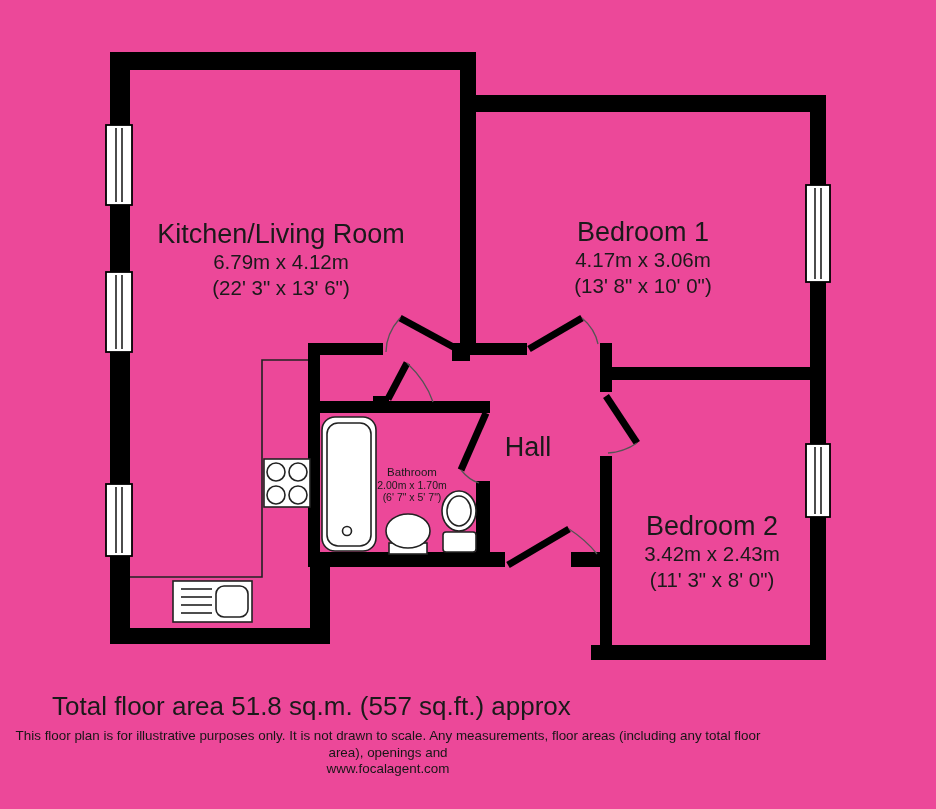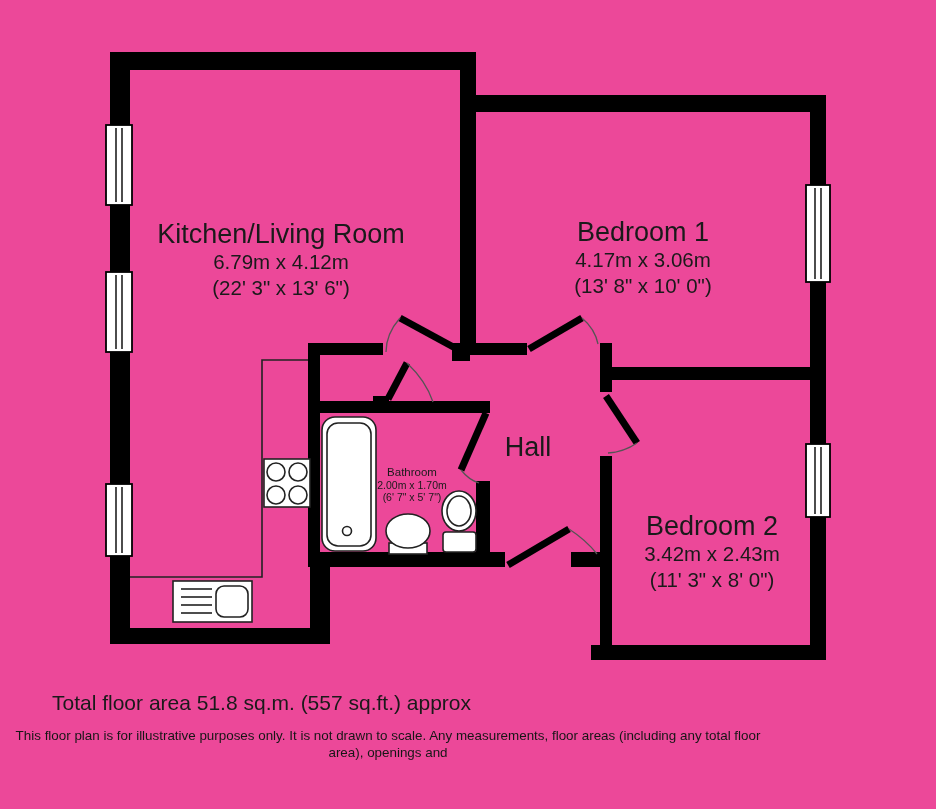--- a/index.html
+++ b/index.html
@@ -5,21 +5,21 @@
   html,body{margin:0;padding:0;background:#ffffff;}
   .canvas{position:relative;width:936px;height:809px;background:#ec4899;overflow:hidden;
           font-family:"Liberation Sans", sans-serif;color:#1a1a1a;}
   svg{position:absolute;left:0;top:0;}
   svg text{font-family:"Liberation Sans", sans-serif;fill:#1a1a1a;}
   .room-name{font-size:27px;}
   .room-dims{font-size:20.5px;}
   .bath-name{font-size:11.5px;}
   .bath-dims{font-size:10.5px;}
   .hall-name{font-size:27px;}
-  .total-area{position:absolute;left:52px;top:691px;font-size:21px;color:#1a1a1a;white-space:nowrap;}
+  .total-area{position:absolute;left:52px;top:691px;font-size:26px;color:#1a1a1a;white-space:nowrap;}
   .disclaimer{position:absolute;left:0;top:728px;width:776px;text-align:center;
               font-size:13.4px;line-height:16.6px;color:#161616;}
   .fixture{fill:#ffffff;stroke:#222222;stroke-width:1.6;}
   .thinline{fill:none;stroke:#222222;stroke-width:1.6;}
   .doorleaf{stroke:#000000;stroke-width:7;stroke-linecap:butt;}
   .doorarc{fill:none;stroke:#555555;stroke-width:1.3;}
   .winframe{fill:#ffffff;stroke:#000000;stroke-width:1.8;}
   .winline{stroke:#000000;stroke-width:1.4;}
 </style>
 </head>
@@ -162,15 +162,16 @@
       <text class="bath-dims" x="412" y="501">(6' 7" x 5' 7")</text>
 
       <text class="hall-name" x="528" y="456">Hall</text>
     </g>
   </svg>
 
   <div class="total-area">Total floor area 51.8 sq.m. (557 sq.ft.) approx</div>
 
   <div class="disclaimer">
     <div>This floor plan is for illustrative purposes only. It is not drawn to scale. Any measurements, floor areas (including any total floor area), openings and</div>
+    <div>www.focalagent.com</div>
   </div>
 
 </div>
 
 </body></html>

